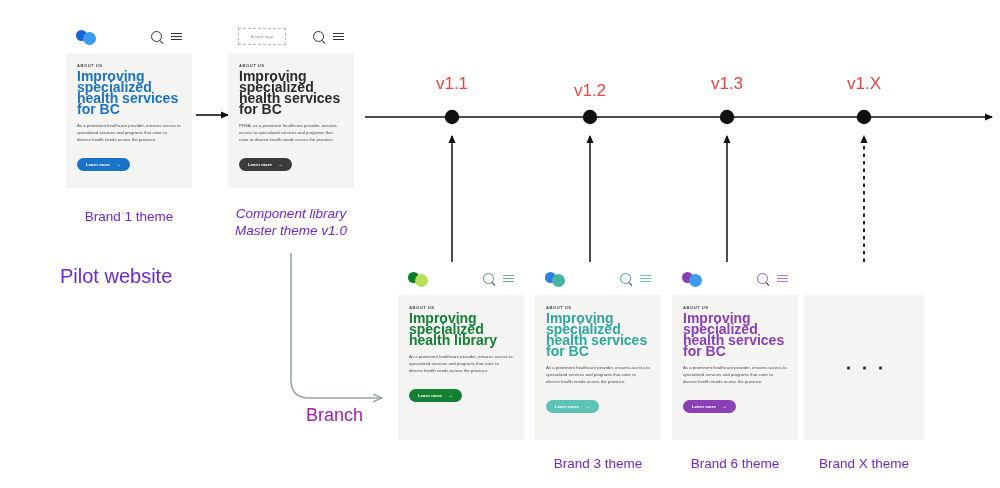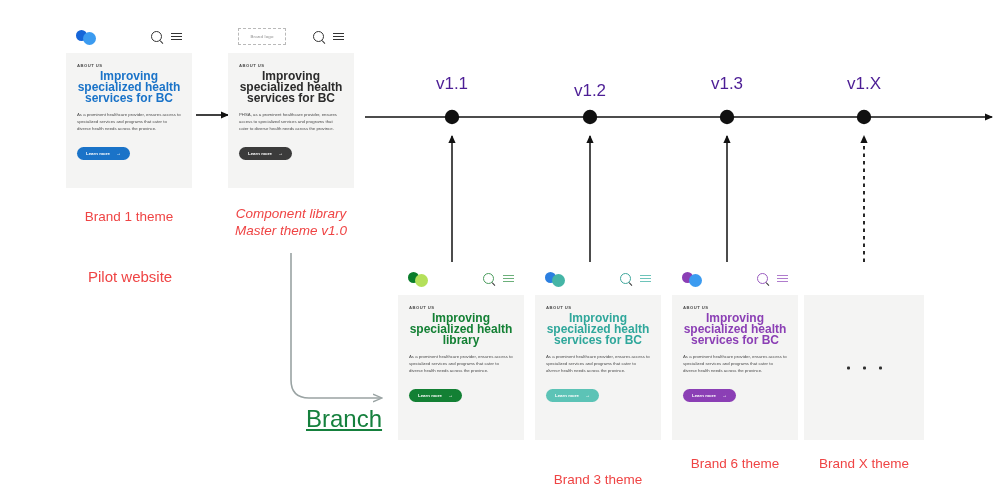--- a/index.html
+++ b/index.html
@@ -36,21 +36,21 @@
   .ico-search{width:9px;height:9px;border:1.4px solid #333;border-radius:50%;position:relative;}
   .ico-search:after{content:"";position:absolute;width:1.4px;height:4px;background:#333;right:-1px;bottom:-3px;transform:rotate(-45deg);}
   .ico-burger{width:11px;height:8px;display:flex;flex-direction:column;justify-content:space-between;}
   .ico-burger span{display:block;height:1.4px;background:#333;width:100%;}
   .card .body{padding:10px 11px 0 11px;}
   .eyebrow{
     font-size:4.2px;letter-spacing:.45px;color:#4a4a4a;text-transform:uppercase;
     margin:0 0 3px 0;font-weight:600;
   }
   .headline{
-    font-size:12px;line-height:11px;font-weight:700;margin:0 0 7px 0;text-align:center;
+    font-size:14px;line-height:11px;font-weight:700;margin:0 0 7px 0;
   }
   .bodytext{
     font-size:4.3px;line-height:7px;color:#4a4a4a;margin:0 0 9px 0;
   }
   .bodytext i{font-style:italic;}
   .cta{
     display:inline-flex;align-items:center;gap:6px;
     border-radius:30px;color:#fff;
     font-size:4.4px;font-weight:600;
     padding:4px 9px;
@@ -66,28 +66,28 @@
 
   
   .ph-head{height:33px;background:#fff;}
   .ph-body{height:calc(100% - 33px);background:#f4f4f3;position:relative;}
   .ph-dots{position:absolute;left:0;right:0;top:50%;transform:translateY(-50%);
     display:flex;justify-content:center;gap:13px;}
   .ph-dots b{display:block;width:3px;height:3px;background:#2e2e2e;border-radius:1px;}
 
   
   .caption{
-    position:absolute;font-size:13.5px;color:#ef4444;text-align:center;
+    position:absolute;font-size:13.5px;color:#6d28d9;text-align:center;
     line-height:17px;white-space:pre-line;
   }
-  .caption.big{font-size:15px;margin-left:28px;}
+  .caption.big{font-size:20px;}
   .vlabel{
-    position:absolute;font-size:17px;color:#4c1d95;text-align:center;
-  }
-  .branchlabel{position:absolute;font-size:24px;color:#15803d;text-decoration:underline;}
+    position:absolute;font-size:17px;color:#ef4444;text-align:center;
+  }
+  .branchlabel{position:absolute;font-size:18px;color:#a21caf;}
 
   svg{position:absolute;left:0;top:0;overflow:visible;}
 </style>
 </head>
 <body>
 
 <div class="stage">
 
   <svg width="1000" height="488">
     <defs>
@@ -228,21 +228,21 @@
     <div class="body">
       <p class="eyebrow">ABOUT US</p>
       <p class="headline" style="color:#2fa79b;">Improving specialized health services for BC</p>
       <p class="bodytext"><span>As a prominent healthcare provider, ensures access to specialized services and programs that cater to </span><i>diverse</i><span> health needs across the province.</span></p>
       <span class="cta" style="background:#5cc3b6;">
         <span>Learn more</span>
         <span class="arr">→</span>
       </span>
     </div>
   </div>
-  <div class="caption" style="left:538px;top:455px;width:120px;margin-top:16px;">Brand 3 theme</div>
+  <div class="caption" style="left:538px;top:455px;width:120px;">Brand 3 theme</div>
 
   <div class="card" style="left:672px;top:262px;width:126px;height:178px;">
     <div class="navbar">
       <div class="logo">
         <span class="c1" style="background:#8b3fb5;"></span>
         <span class="c2" style="background:#3b9bf0;"></span>
       </div>
       <div class="navspace"></div>
       <div class="navicons">
         <span class="ico-search" style="border-color:#9a5cc0;"></span>

